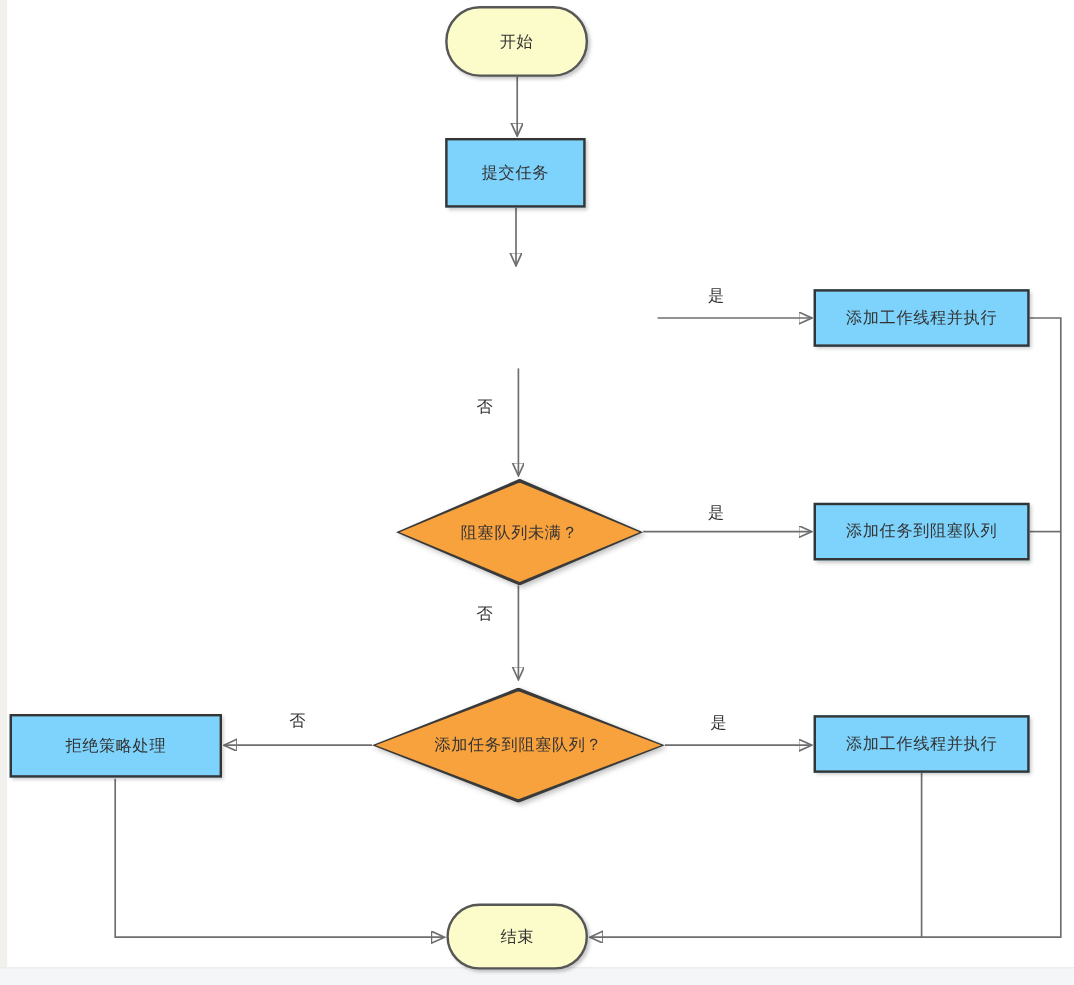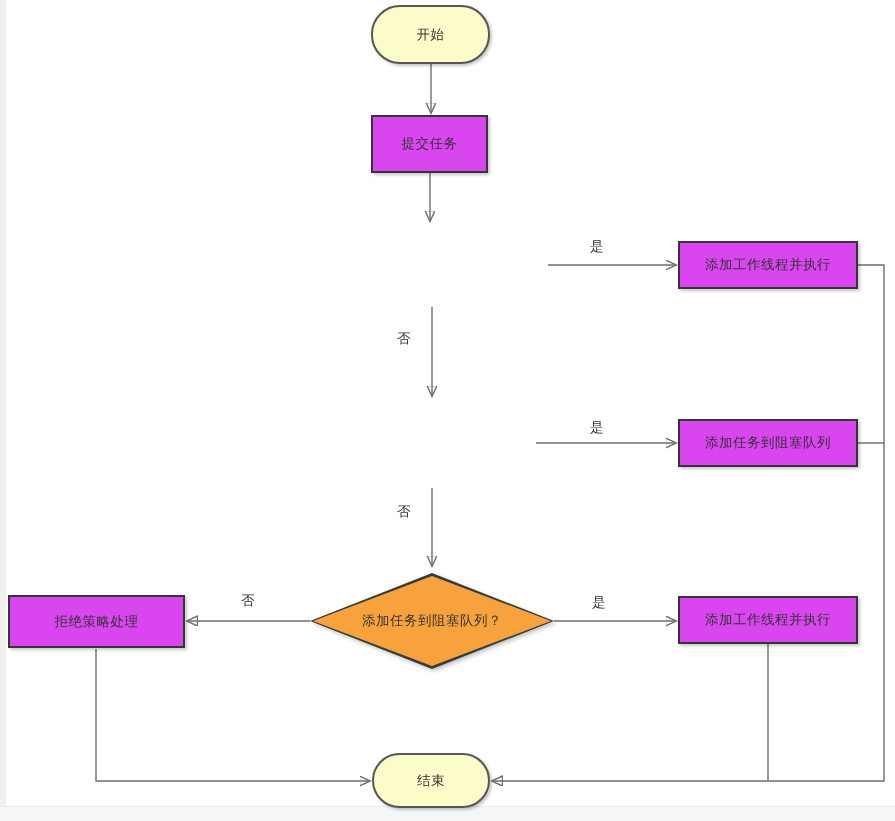--- a/index.html
+++ b/index.html
@@ -15,21 +15,21 @@
   svg.wires path{fill:none;stroke:#6E6E6E;stroke-width:1.4;}
   .node{
     position:absolute;display:flex;align-items:center;justify-content:center;
     font-size:13.5px;letter-spacing:.5px;color:#333333;box-sizing:border-box;
   }
   .terminal{
     background:#FCFCCB;border:2px solid #565656;border-radius:29px;
     box-shadow:2px 2px 3px rgba(0,0,0,.22);
   }
   .process{
-    background:#d946ef;border:2px solid #353535;
+    background:#7dd3fc;border:2px solid #353535;
     box-shadow:2px 2px 3px rgba(0,0,0,.22);
   }
   .diamond{position:absolute;filter:drop-shadow(2px 2px 2px rgba(0,0,0,.25));}
   .diamond .shape,.diamond .fill{
     position:absolute;clip-path:polygon(50% 0,100% 50%,50% 100%,0 50%);
   }
   .diamond .shape{inset:0;background:#3A3A3A;}
   .diamond .fill{inset:3px;background:#F8A23E;}
   .diamond .label{
     position:absolute;inset:0;display:flex;align-items:center;justify-content:center;
@@ -71,20 +71,25 @@
 
   <div class="node process" style="left:371px;top:115px;width:117px;height:58px">
     <span>提交任务</span>
   </div>
 
 
   <div class="node process" style="left:678px;top:241px;width:180px;height:48px">
     <span>添加工作线程并执行</span>
   </div>
 
+  <div class="diamond" style="left:330px;top:399px;width:206px;height:89px">
+    <div class="shape"></div>
+    <div class="fill"></div>
+    <div class="label">阻塞队列未满？</div>
+  </div>
 
   <div class="node process" style="left:678px;top:419px;width:180px;height:48px">
     <span>添加任务到阻塞队列</span>
   </div>
 
   <div class="diamond" style="left:310px;top:573px;width:244px;height:96px">
     <div class="shape"></div>
     <div class="fill"></div>
     <div class="label">添加任务到阻塞队列？</div>
   </div>

